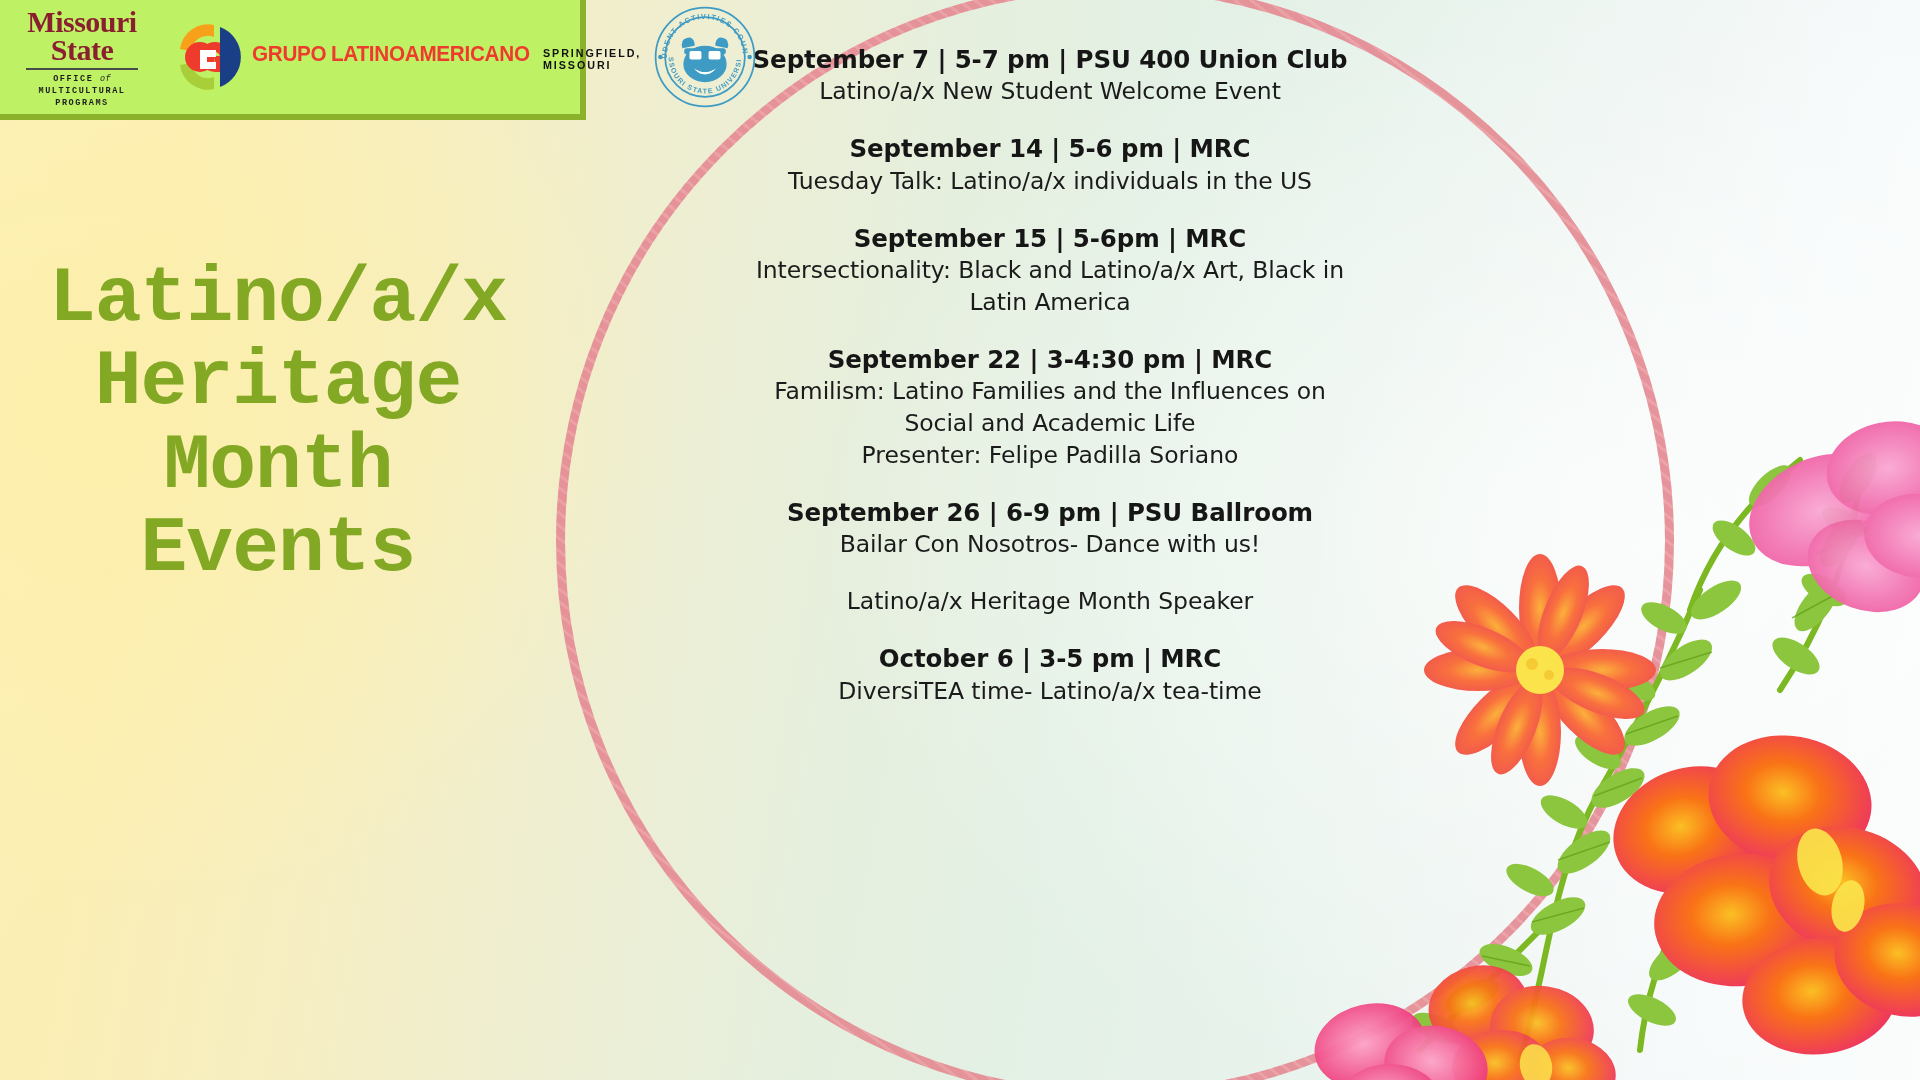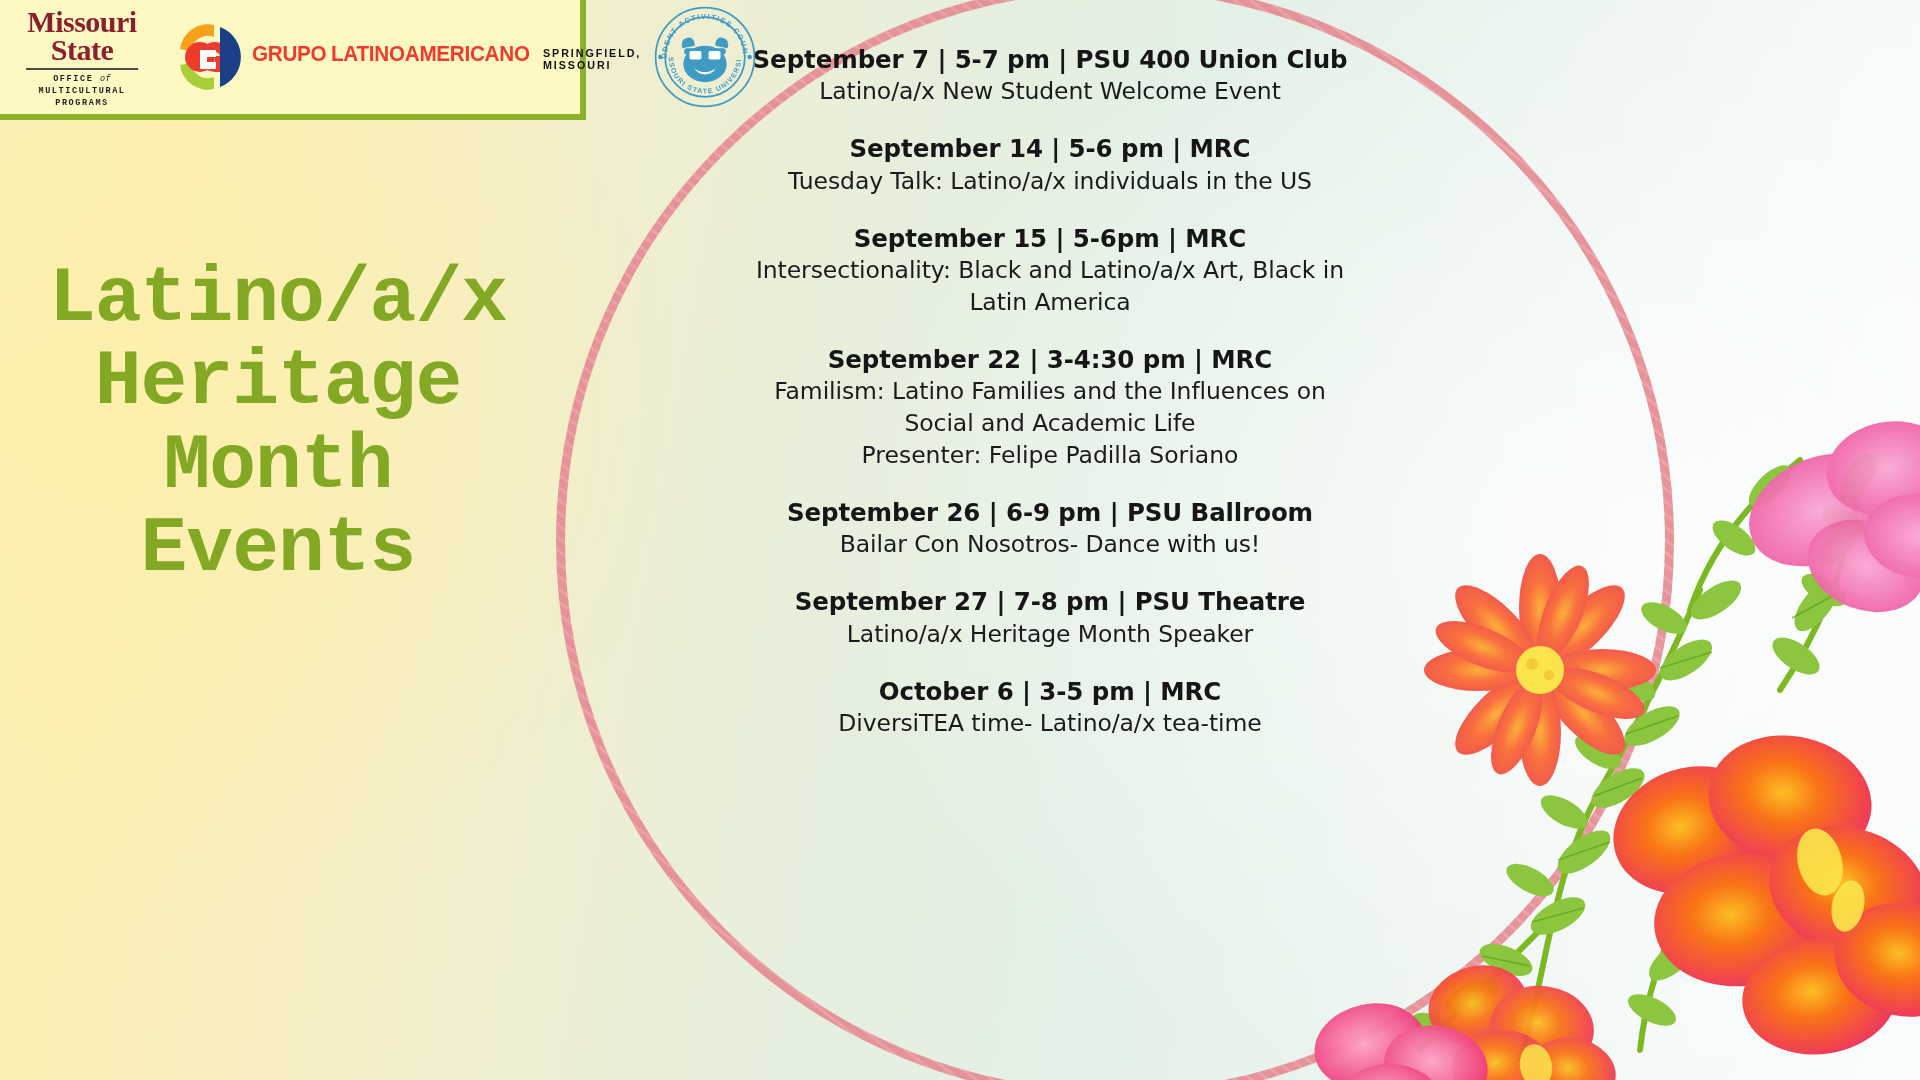--- a/index.html
+++ b/index.html
@@ -59,21 +59,21 @@
     border-radius:50%;
     border:9px solid rgba(214,120,128,.40);
     mask-image:repeating-linear-gradient(38deg, #000 0 3px, rgba(0,0,0,.25) 3px 6px, #000 6px 10px);
     -webkit-mask-image:repeating-linear-gradient(38deg, #000 0 3px, rgba(0,0,0,.25) 3px 6px, #000 6px 10px);
   }
 
   
   #logo-bar {
     position:absolute; left:0; top:0;
     width:586px; height:120px;
-    background:#fef9c3;
+    background:#bef264;
     border-right:6px solid #8cb22b;
     border-bottom:6px solid #8cb22b;
     display:flex; align-items:center;
     padding-left:6px;
     z-index:8;
   }
   .logo-slot { display:flex; align-items:center; justify-content:center; height:100%; }
 
   
   #msu-logo { width:152px; flex:0 0 152px; flex-direction:column; padding-top:4px; }
@@ -280,21 +280,20 @@
       <div class="event-desc">Social and Academic Life</div>
       <div class="event-presenter">Presenter: Felipe Padilla Soriano</div>
     </div>
 
     <div class="event">
       <div class="event-head">September 26 | 6-9 pm | PSU Ballroom</div>
       <div class="event-desc">Bailar Con Nosotros- Dance with us!</div>
     </div>
 
     <div class="event">
-      <div class="event-head">September 27 | 7-8 pm | PSU Theatre</div>
       <div class="event-desc">Latino/a/x Heritage Month Speaker</div>
     </div>
 
     <div class="event">
       <div class="event-head">October 6 | 3-5 pm | MRC</div>
       <div class="event-desc">DiversiTEA time- Latino/a/x tea-time</div>
     </div>
 
   </div>
 

